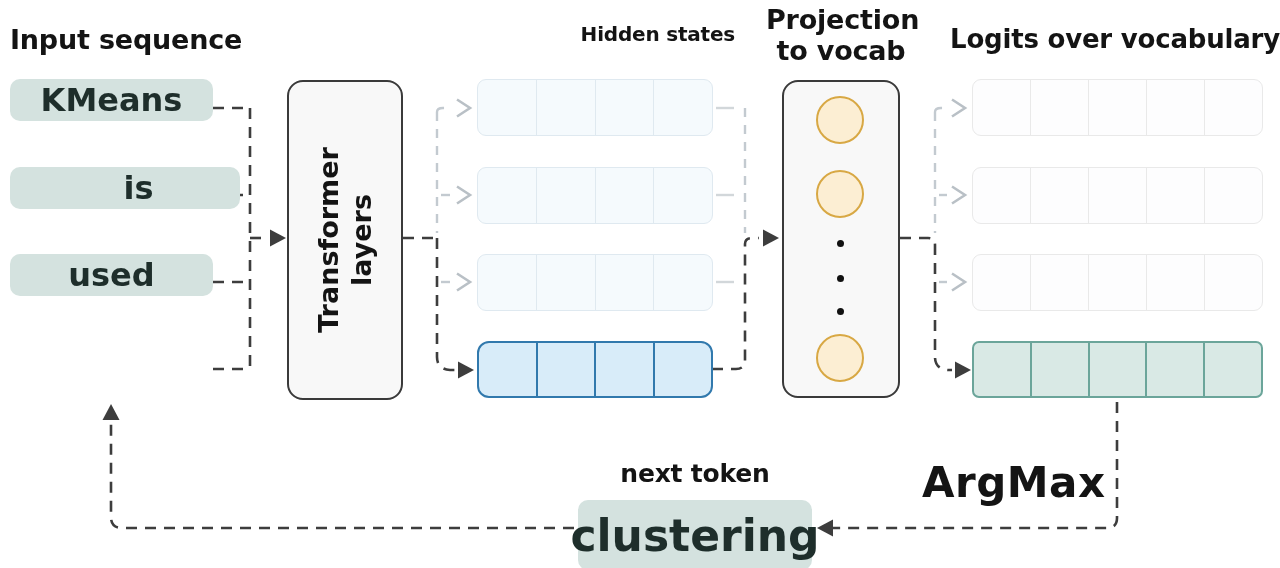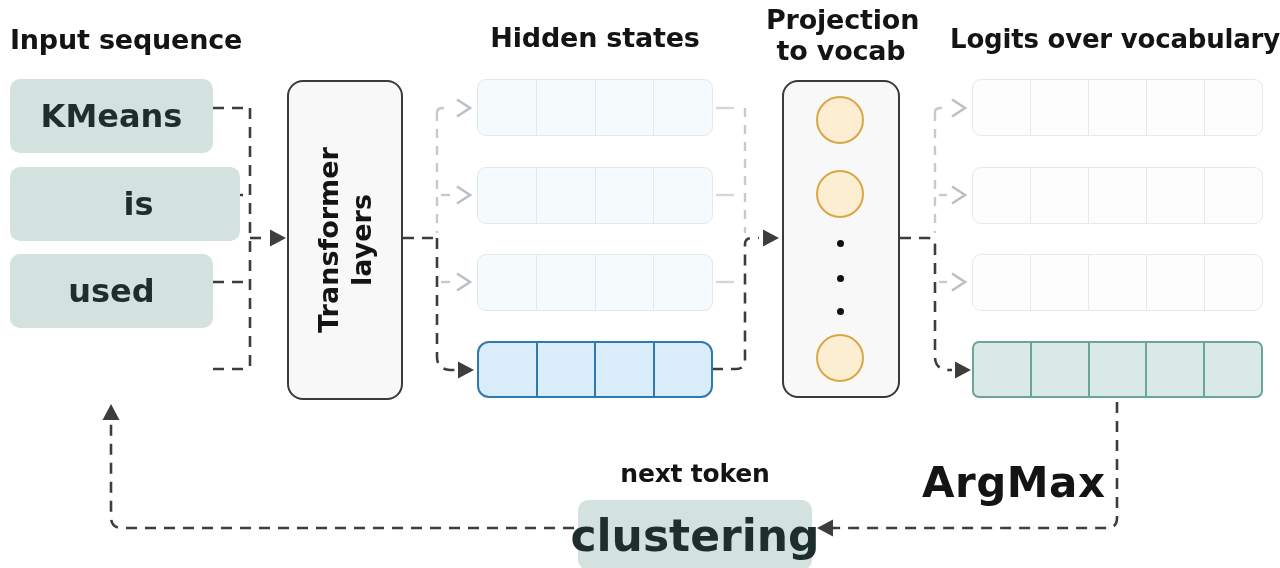--- a/index.html
+++ b/index.html
@@ -12,21 +12,21 @@
     --circle_bg:#fceed3; --circle_border:#d8a844;
     --line_dark:#3d3d3d; --line_faded:#c3cad0; --text:#141414;
   }
   html,body{margin:0;padding:0;}
   body{font-family:"DejaVu Sans", sans-serif; background:#ffffff;}
   .canvas{position:relative;width:1280px;height:568px;background:#ffffff;overflow:hidden;}
   .abs{position:absolute;}
   .label{color:var(--text);font-weight:600;letter-spacing:-0.2px;}
   .lbl-center{text-align:center;}
   .token{
-    position:absolute;left:10px;width:203px;height:74px;border-radius:10px;
+    position:absolute;left:10px;width:203px;height:42px;border-radius:10px;
     background:var(--token_bg);color:var(--token_text);
     display:flex;align-items:center;justify-content:center;
     font-size:32px;font-weight:600;
   }
   .bigbox{
     position:absolute;background:var(--box_bg);border:2.5px solid var(--box_border);
     border-radius:16px;box-sizing:border-box;
     display:flex;align-items:center;justify-content:center;
   }
   .vtext{transform:rotate(-90deg);white-space:nowrap;text-align:center;
@@ -116,21 +116,21 @@
       <polygon class="head-dark" points="833,519.5 817,528 833,536.5"></polygon>
     </g>
 
     <g>
       <path class="dash-dark" d="M574 528 H122 Q111 528 111 517 V414"></path>
       <polygon class="head-dark" points="102.5,420 111,404 119.5,420"></polygon>
     </g>
   </svg>
 
   <div class="abs label" style="left:10px;top:24px;font-size:27px;">Input sequence</div>
-  <div class="abs label lbl-center" style="left:455px;top:22px;width:280px;font-size:27px;">Hidden states</div>
+  <div class="abs label lbl-center" style="left:455px;top:22px;width:280px;font-size:20px;text-align:right;">Hidden states</div>
   <div class="abs label lbl-center" style="left:950px;top:24px;width:330px;font-size:26px;">Logits over vocabulary</div>
   <div class="abs label lbl-center" style="left:766px;top:4px;width:150px;font-size:27px;line-height:31px;">
     <div>Projection</div>
     <div>to vocab</div>
   </div>
 
   <div class="token" style="top:79px;">
     <span>KMeans</span>
   </div>
   <div class="token" style="top:167px;padding-left:27px;">

